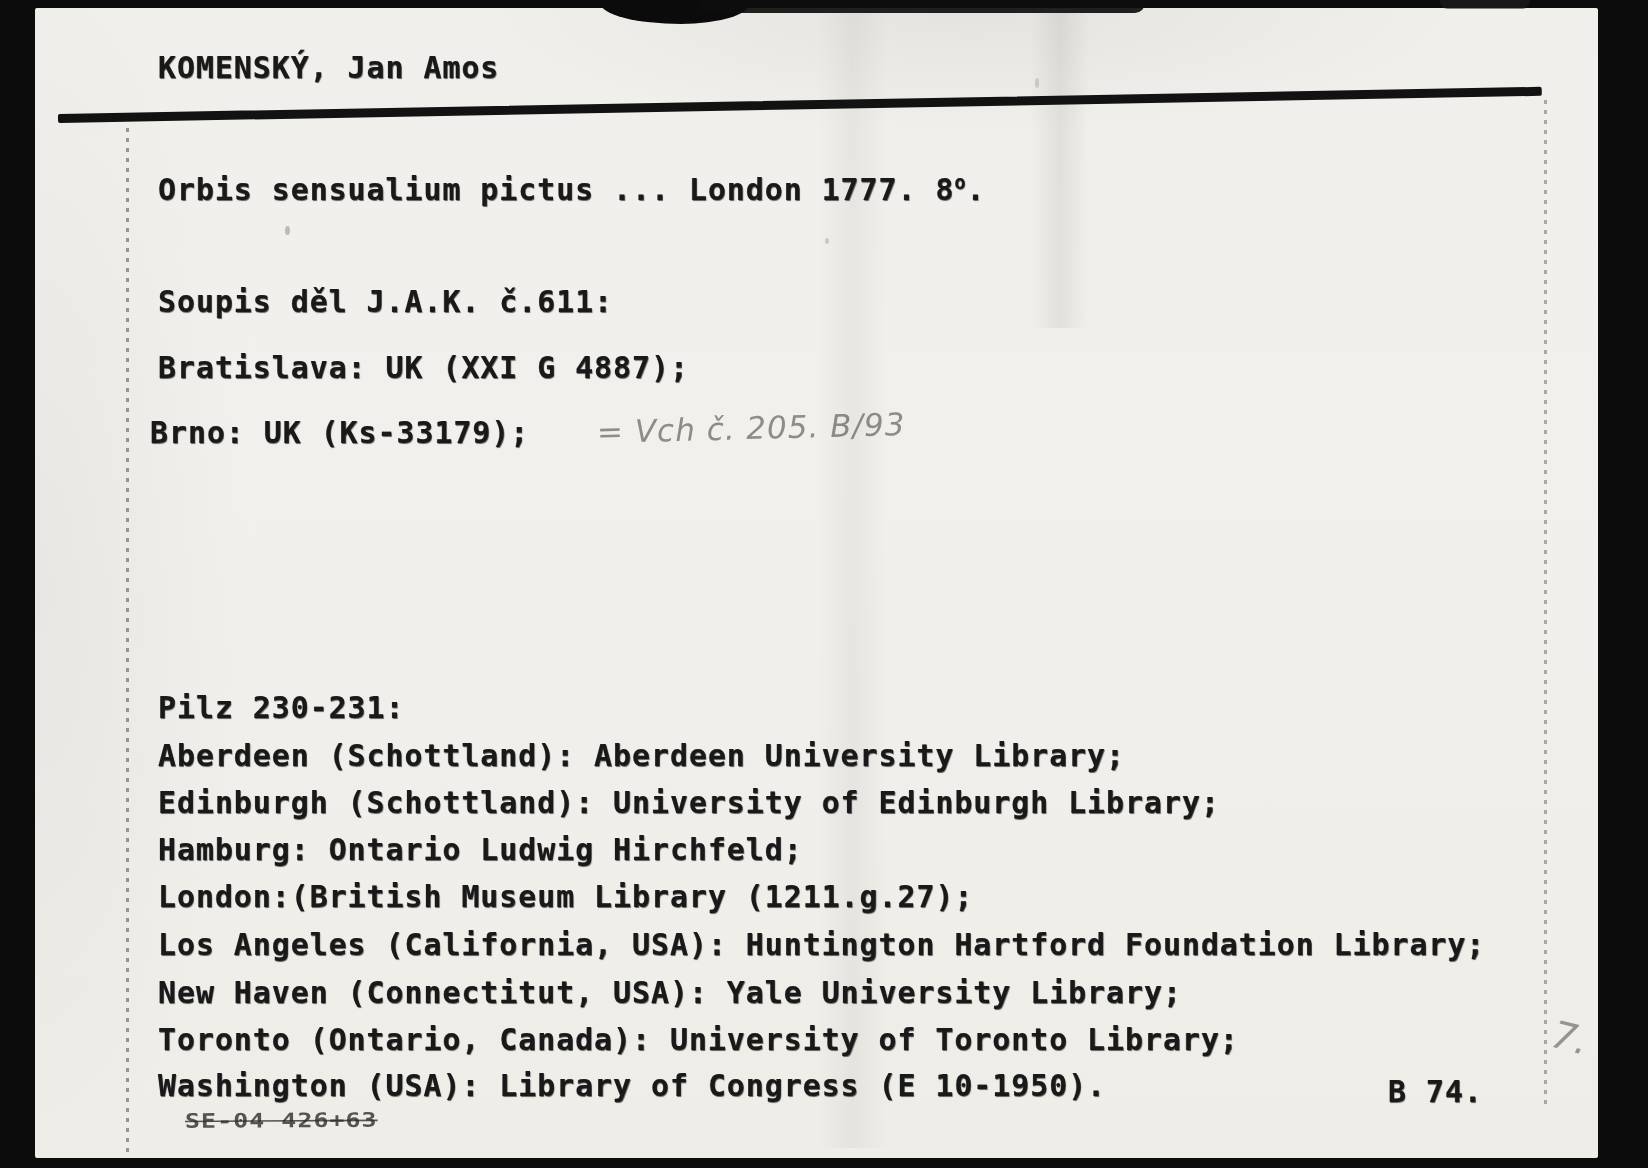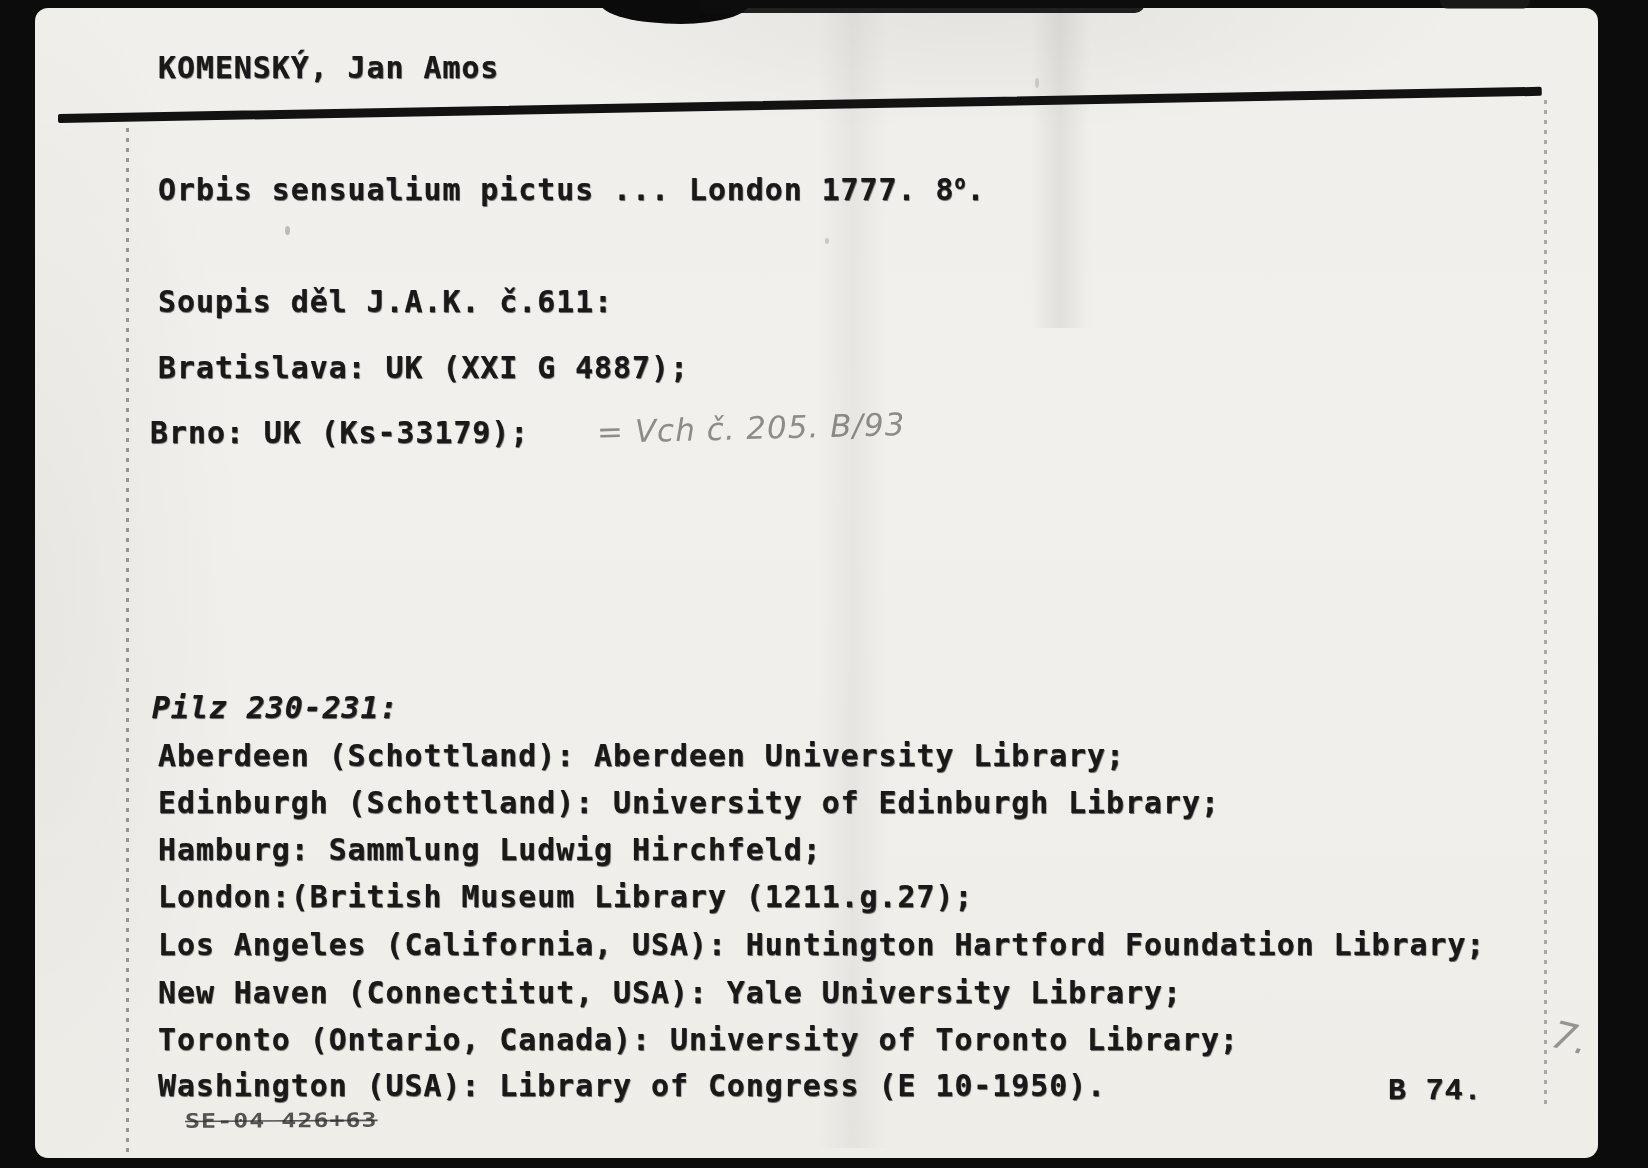--- a/index.html
+++ b/index.html
@@ -3,21 +3,21 @@
 <meta charset="utf-8">
 <style>
   html,body{margin:0;padding:0;background:#0c0c0c;}
   .stage{position:relative;width:1648px;height:1168px;overflow:hidden;
          background:#0c0c0c;font-family:"DejaVu Sans Mono","Liberation Mono",monospace;}
   .card{position:absolute;left:35px;top:8px;width:1563px;height:1150px;
         background:
           radial-gradient(ellipse 700px 180px at 60% 0%, rgba(0,0,0,0.05), transparent 70%),
           radial-gradient(ellipse 300px 900px at 0% 50%, rgba(0,0,0,0.04), transparent 70%),
           linear-gradient(180deg,#f1efeb 0%,#f2f0ec 40%,#efede8 100%);
-        border-radius:13px;}
+        border-radius:2px;}
   
   .blob-top{position:absolute;left:600px;top:0;width:150px;height:24px;background:#0b0b0b;
             border-radius:0 0 46% 54%/0 0 90% 90%;}
   .band-top{position:absolute;left:700px;top:0;width:445px;height:13px;background:#0e0e0e;
             border-radius:0 0 10px 6px;opacity:.92;}
   .smudge-tr{position:absolute;left:1440px;top:0;width:90px;height:9px;background:#222;
              border-radius:0 0 8px 8px;opacity:.55;}
   .streak-a{position:absolute;left:818px;top:8px;width:70px;height:1140px;
             background:linear-gradient(90deg,transparent,rgba(40,40,40,0.05),transparent);}
   .streak-b{position:absolute;left:1030px;top:8px;width:60px;height:320px;
@@ -51,33 +51,33 @@
 
     <div class="tline" style="left:123px;top:42px;">KOMENSKÝ, Jan Amos</div>
 
     <div class="tline" style="left:123px;top:164px;"><span>Orbis sensualium pictus ... London 1777. 8</span><span class="sup">o</span><span>.</span></div>
 
     <div class="tline" style="left:123px;top:276px;">Soupis děl J.A.K. č.611:</div>
     <div class="tline" style="left:123px;top:342px;">Bratislava: UK (XXI G 4887);</div>
     <div class="tline" style="left:115px;top:407px;">Brno: UK (Ks-33179);</div>
     <div class="hand annot">= Vch č. 205. B/93</div>
 
-    <div class="tline" style="left:117px;top:682px;font-style:italic;">Pilz 230-231:</div>
+    <div class="tline" style="left:123px;top:682px;">Pilz 230-231:</div>
     <div class="tline" style="left:123px;top:730px;">Aberdeen (Schottland): Aberdeen University Library;</div>
     <div class="tline" style="left:123px;top:777px;">Edinburgh (Schottland): University of Edinburgh Library;</div>
-    <div class="tline" style="left:123px;top:824px;">Hamburg: Sammlung Ludwig Hirchfeld;</div>
+    <div class="tline" style="left:123px;top:824px;">Hamburg: Ontario Ludwig Hirchfeld;</div>
     <div class="tline" style="left:123px;top:871px;">London:(British Museum Library (1211.g.27);</div>
     <div class="tline" style="left:123px;top:919px;">Los Angeles (California, USA): Huntington Hartford Foundation Library;</div>
     <div class="tline" style="left:123px;top:967px;">New Haven (Connectitut, USA): Yale University Library;</div>
     <div class="tline" style="left:123px;top:1014px;">Toronto (Ontario, Canada): University of Toronto Library;</div>
     <div class="tline" style="left:123px;top:1060px;">Washington (USA): Library of Congress (E 10-1950).</div>
 
     <div class="stamp">SE-04 426+63</div>
 
-    <div class="tline" style="left:1353px;top:1066px;font-family:Liberation Mono, monospace;">B 74.</div>
+    <div class="tline" style="left:1353px;top:1066px;">B 74.</div>
 
     <div class="fleck" style="left:250px;top:218px;width:5px;height:9px;opacity:.5;"></div>
     <div class="fleck" style="left:790px;top:230px;width:4px;height:6px;opacity:.35;"></div>
     <div class="fleck" style="left:1000px;top:70px;width:4px;height:10px;opacity:.3;"></div>
   </div>
 
   <div class="rule"></div>
   <div class="dotline dot-left"></div>
   <div class="dotline dot-right"></div>
 

